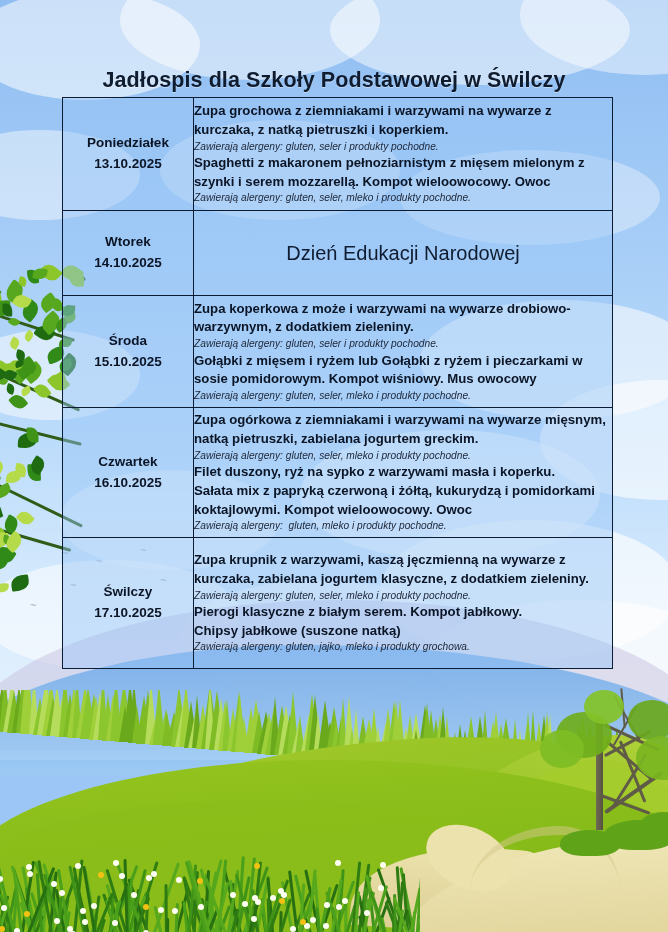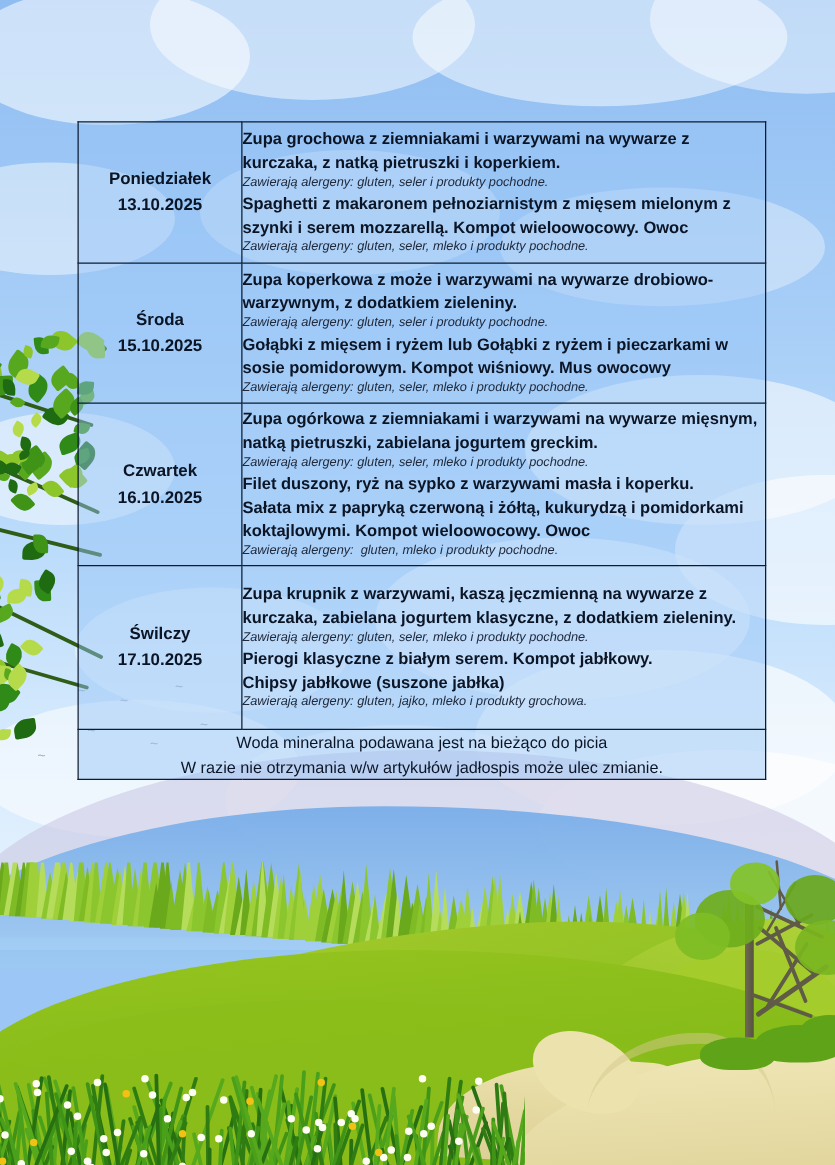--- a/index.html
+++ b/index.html
@@ -679,35 +679,43 @@
         <div class="leaf" style="left: 36.0493px; top: 206.021px; width: 15.1954px; height: 12.1563px; background: rgb(182, 219, 74); transform: rotate(2.97195deg);"></div>
         <div class="leaf" style="left: 35.3376px; top: 269.636px; width: 17.5787px; height: 14.0629px; background: rgb(182, 219, 74); transform: rotate(313.483deg);"></div>
         <div class="leaf" style="left: 31.2811px; top: 39.5149px; width: 12.741px; height: 10.1928px; background: rgb(31, 107, 18); transform: rotate(270.809deg);"></div>
         <div class="leaf" style="left: 63.0205px; top: 3.056px; width: 14.0814px; height: 11.2651px; background: rgb(87, 168, 31); transform: rotate(189.369deg);"></div>
         <div class="leaf" style="left: 97.2929px; top: 5.15766px; width: 18.6788px; height: 14.943px; background: rgb(140, 198, 42); transform: rotate(268.512deg);"></div>
         <div class="leaf" style="left: 90.0307px; top: 72.6421px; width: 11.5685px; height: 9.25478px; background: rgb(63, 148, 24); transform: rotate(193.277deg);"></div>
         <div class="leaf" style="left: 39.6995px; top: 130.473px; width: 16.4064px; height: 13.1252px; background: rgb(63, 148, 24); transform: rotate(228.48deg);"></div>
       </div>
   </div>
 
+  <div class="title">Jadłospis dla Szkoły Podstawowej w Świlczy</div>
 
   <table class="menu" id="menu-table">
     <tbody id="menu-body">
         <tr style="height: 113px;">
           <td class="day">
             <div>Poniedziałek</div>
             <div>13.10.2025</div>
           </td>
           <td class="meal">
             <p class="dish">Zupa grochowa z ziemniakami i warzywami na wywarze z kurczaka, z natką pietruszki i koperkiem.</p>
             <p class="aller">Zawierają alergeny: gluten, seler i produkty pochodne.</p>
             <p class="dish">Spaghetti z makaronem pełnoziarnistym z mięsem mielonym z szynki i serem mozzarellą. Kompot wieloowocowy. Owoc</p>
             <p class="aller">Zawierają alergeny: gluten, seler, mleko i produkty pochodne.</p>
           </td>
         </tr>
+        <tr style="height: 85px;">
+          <td class="day">
+            <div>Wtorek</div>
+            <div>14.10.2025</div>
+          </td>
+          <td class="holiday">Dzień Edukacji Narodowej</td>
+        </tr>
         <tr style="height: 112px;">
           <td class="day">
             <div>Środa</div>
             <div>15.10.2025</div>
           </td>
           <td class="meal">
             <p class="dish">Zupa koperkowa z może i warzywami na wywarze drobiowo- warzywnym, z dodatkiem zieleniny.</p>
             <p class="aller">Zawierają alergeny: gluten, seler i produkty pochodne.</p>
             <p class="dish">Gołąbki z mięsem i ryżem lub Gołąbki z ryżem i pieczarkami w sosie pomidorowym. Kompot wiśniowy. Mus owocowy</p>
             <p class="aller">Zawierają alergeny: gluten, seler, mleko i produkty pochodne.</p>
@@ -728,26 +736,20 @@
         </tr>
         <tr style="height: 131px;">
           <td class="day">
             <div>Świlczy</div>
             <div>17.10.2025</div>
           </td>
           <td class="meal">
             <p class="dish">Zupa krupnik z warzywami, kaszą jęczmienną na wywarze z kurczaka, zabielana jogurtem klasyczne, z dodatkiem zieleniny.</p>
             <p class="aller">Zawierają alergeny: gluten, seler, mleko i produkty pochodne.</p>
             <p class="dish">Pierogi klasyczne z białym serem. Kompot jabłkowy.</p>
-            <p class="dish">Chipsy jabłkowe (suszone jabłka)</p>
+            <p class="dish">Chipsy jabłkowe (suszone natką)</p>
             <p class="aller">Zawierają alergeny: gluten, jajko, mleko i produkty grochowa.</p>
-          </td>
-        </tr>
-        <tr>
-          <td class="footer" colspan="2">
-            <div>Woda mineralna podawana jest na bieżąco do picia</div>
-            <div>W razie nie otrzymania w/w artykułów jadłospis może ulec zmianie.</div>
           </td>
         </tr>
       </tbody>
   </table>
 
 </div>
 
 </body></html>

